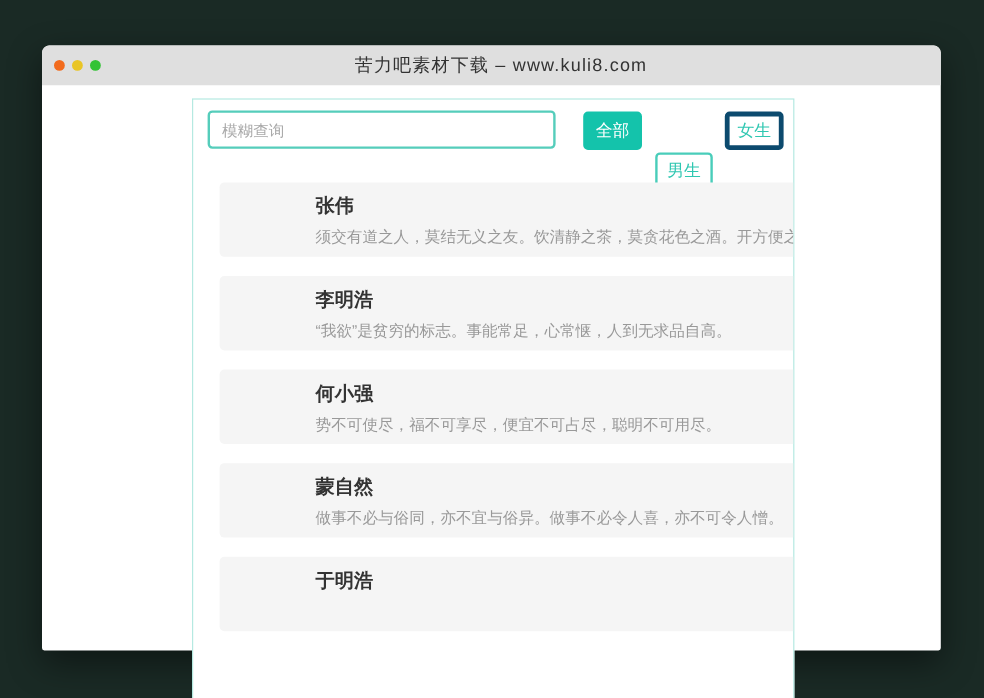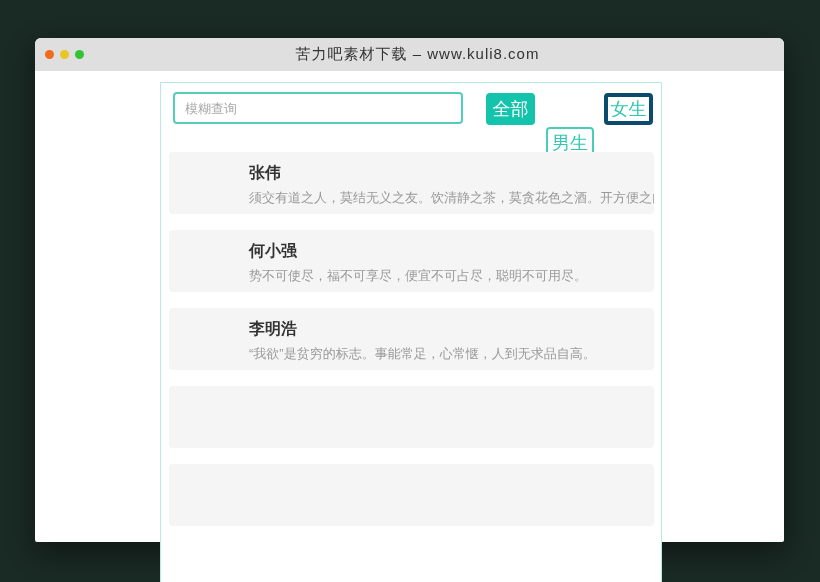--- a/index.html
+++ b/index.html
@@ -64,21 +64,21 @@
     color: #333333;
     outline: none;
     font-family: "Liberation Sans", "DejaVu Sans", sans-serif;
   }
   .search-input::placeholder { color: #a9a9a9; opacity: 1; }
   .filter-btn {
     position: absolute;
     top: 1px;
     height: 32px;
     border-radius: 4px;
-    font-size: 18px;
+    font-size: 14px;
     cursor: pointer;
     display: flex; align-items: center; justify-content: center;
     font-family: Liberation Mono, monospace;
   }
   .filter-all {
     left: 325px; width: 49px;
     background: #14c3ab;
     border: 2px solid #14c3ab;
     color: #ffffff;
   }
@@ -88,21 +88,21 @@
     border: 2px solid #49cdba;
     color: #2fc7b1;
     margin-top: 34px;
   }
   .filter-female {
     left: 443px; width: 49px;
     background: #ffffff;
     border: 4px solid #0c4a6e;
     color: #2fc7b1;
   }
-  .list { position: absolute; left: 8px; top: 69px; width: 485px; }
+  .list { position: absolute; left: 22px; top: 69px; width: 485px; }
   .list-item {
     width: 485px; height: 62px;
     background: #f5f5f5;
     border-radius: 4px;
     margin-bottom: 16px;
     padding: 11px 14px 0 80px;
     overflow: hidden;
   }
   .item-name {
     font-size: 16px;
@@ -139,26 +139,29 @@
       <button class="filter-btn filter-male">男生</button>
       <button class="filter-btn filter-female">女生</button>
     </div>
 
     <div class="list">
       <div class="list-item">
         <div class="item-name">张伟</div>
         <div class="item-desc">须交有道之人，莫结无义之友。饮清静之茶，莫贪花色之酒。开方便之门，...</div>
       </div>
       <div class="list-item">
+        <div class="item-name">李明浩</div>
+        <div class="item-desc">“我欲”是贫穷的标志。事能常足，心常惬，人到无求品自高。</div>
+      </div>
+      <div class="list-item">
         <div class="item-name">何小强</div>
         <div class="item-desc">势不可使尽，福不可享尽，便宜不可占尽，聪明不可用尽。</div>
       </div>
       <div class="list-item">
-        <div class="item-name">李明浩</div>
-        <div class="item-desc">“我欲”是贫穷的标志。事能常足，心常惬，人到无求品自高。</div>
+        <div class="item-name">蒙自然</div>
+        <div class="item-desc">做事不必与俗同，亦不宜与俗异。做事不必令人喜，亦不可令人憎。</div>
       </div>
       <div class="list-item">
-      </div>
-      <div class="list-item">
+        <div class="item-name">于明浩</div>
       </div>
     </div>
   </div>
 </div>
 
 </body></html>

